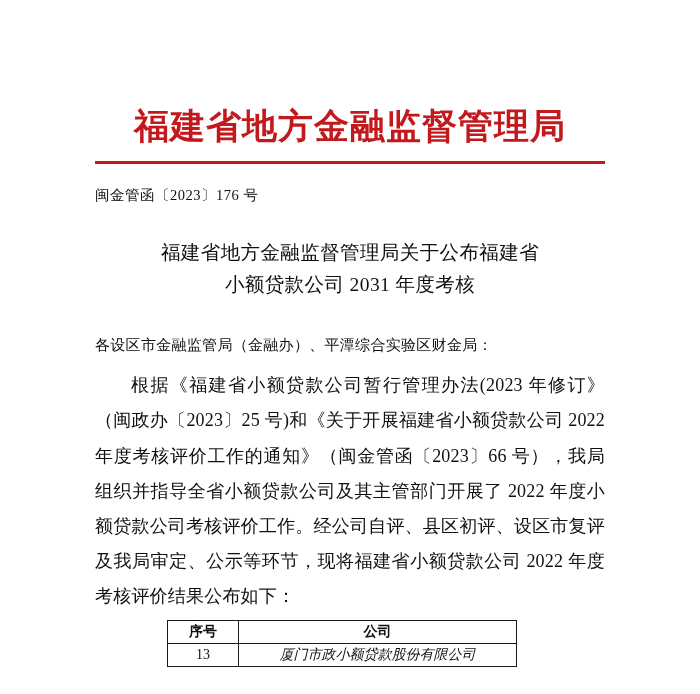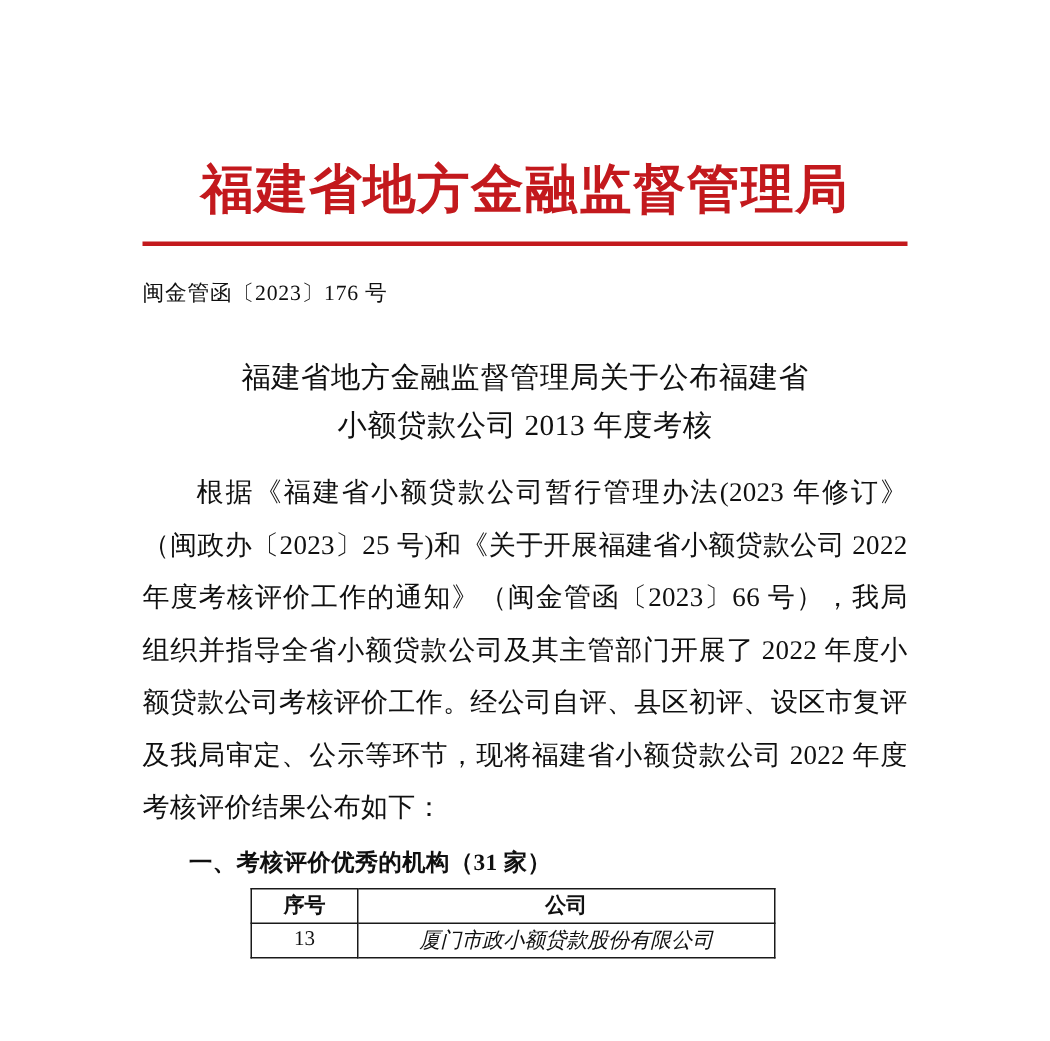--- a/index.html
+++ b/index.html
@@ -111,27 +111,27 @@
 <div class="page">
   <div class="content">
 
     <div class="masthead">福建省地方金融监督管理局</div>
     <div class="rule"></div>
 
     <div class="doc-number">闽金管函〔2023〕176 号</div>
 
     <div class="title">
       <span class="line">福建省地方金融监督管理局关于公布福建省</span>
-      <span class="line">小额贷款公司 2013 年度考核</span>
+      <span class="line">小额贷款公司 2031 年度考核</span>
     </div>
 
+    <div class="salutation">各设区市金融监管局（金融办）、平潭综合实验区财金局：</div>
 
     <div class="body-par">根据《福建省小额贷款公司暂行管理办法(2023 年修订》（闽政办〔2023〕25 号)和《关于开展福建省小额贷款公司 2022 年度考核评价工作的通知》（闽金管函〔2023〕66 号），我局组织并指导全省小额贷款公司及其主管部门开展了 2022 年度小额贷款公司考核评价工作。经公司自评、县区初评、设区市复评及我局审定、公示等环节，现将福建省小额贷款公司 2022 年度考核评价结果公布如下：</div>
 
-    <div class="section-heading">一、考核评价优秀的机构（31 家）</div>
 
     <table class="list-table">
       <thead>
         <tr>
           <th class="col-idx">序号</th>
           <th>公司</th>
         </tr>
       </thead>
       <tbody>
         <tr>

